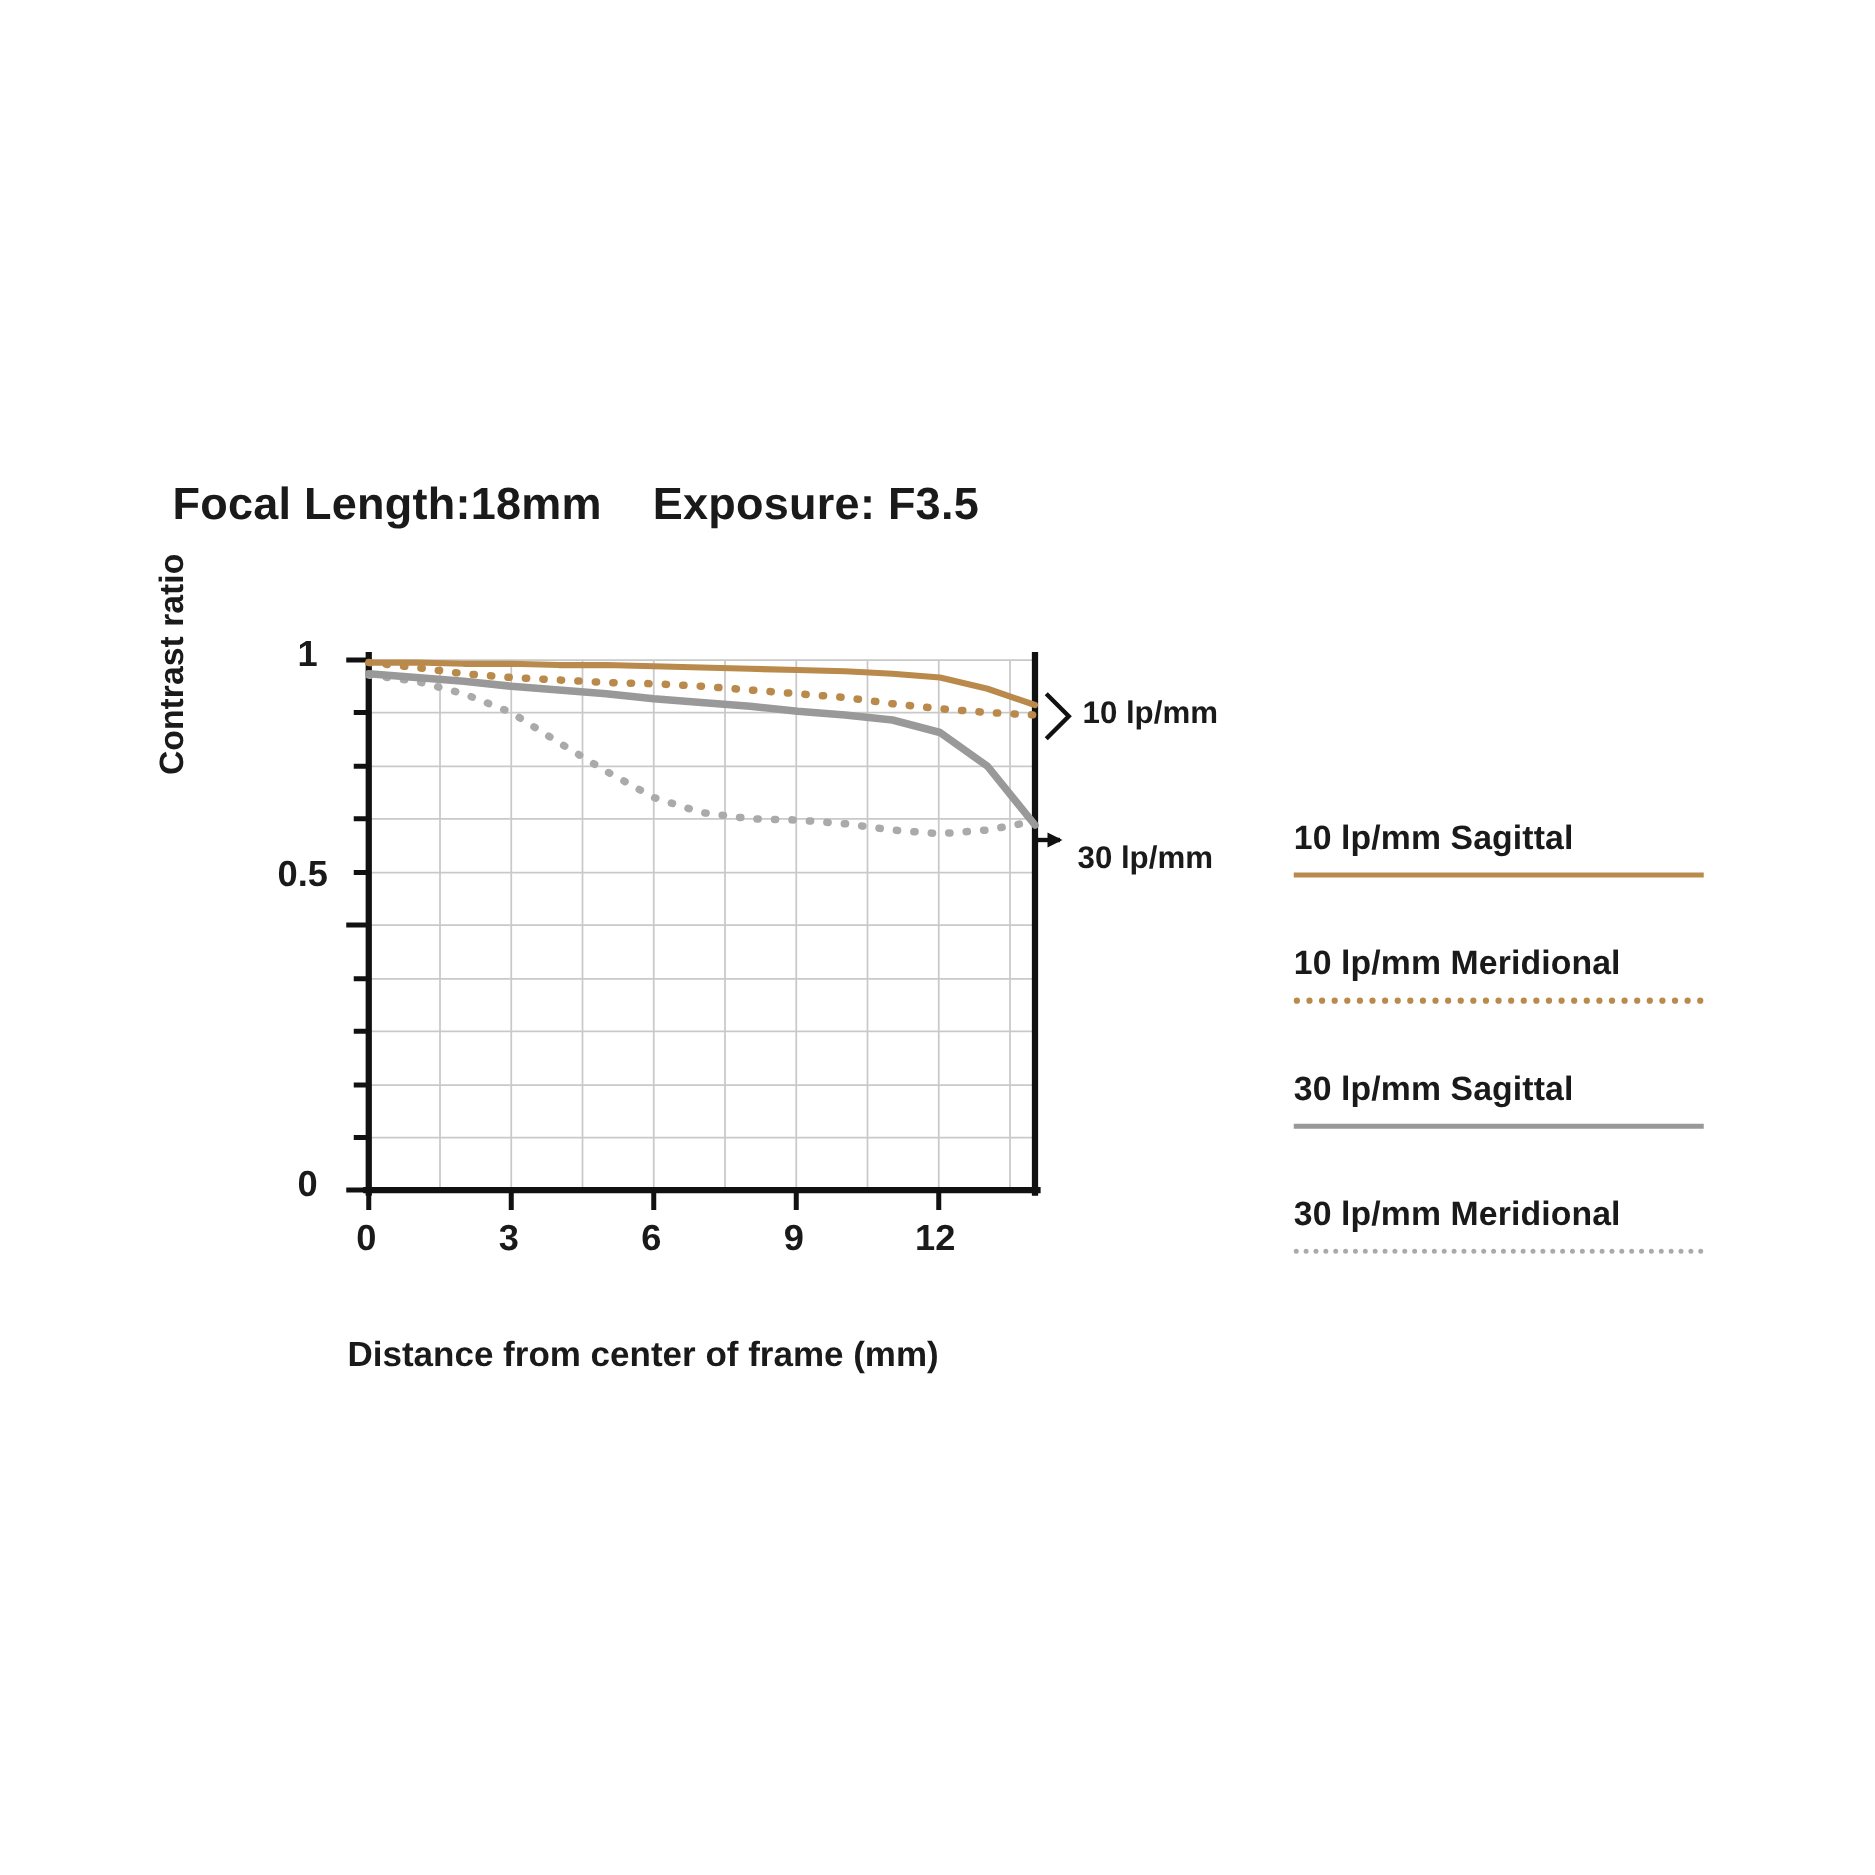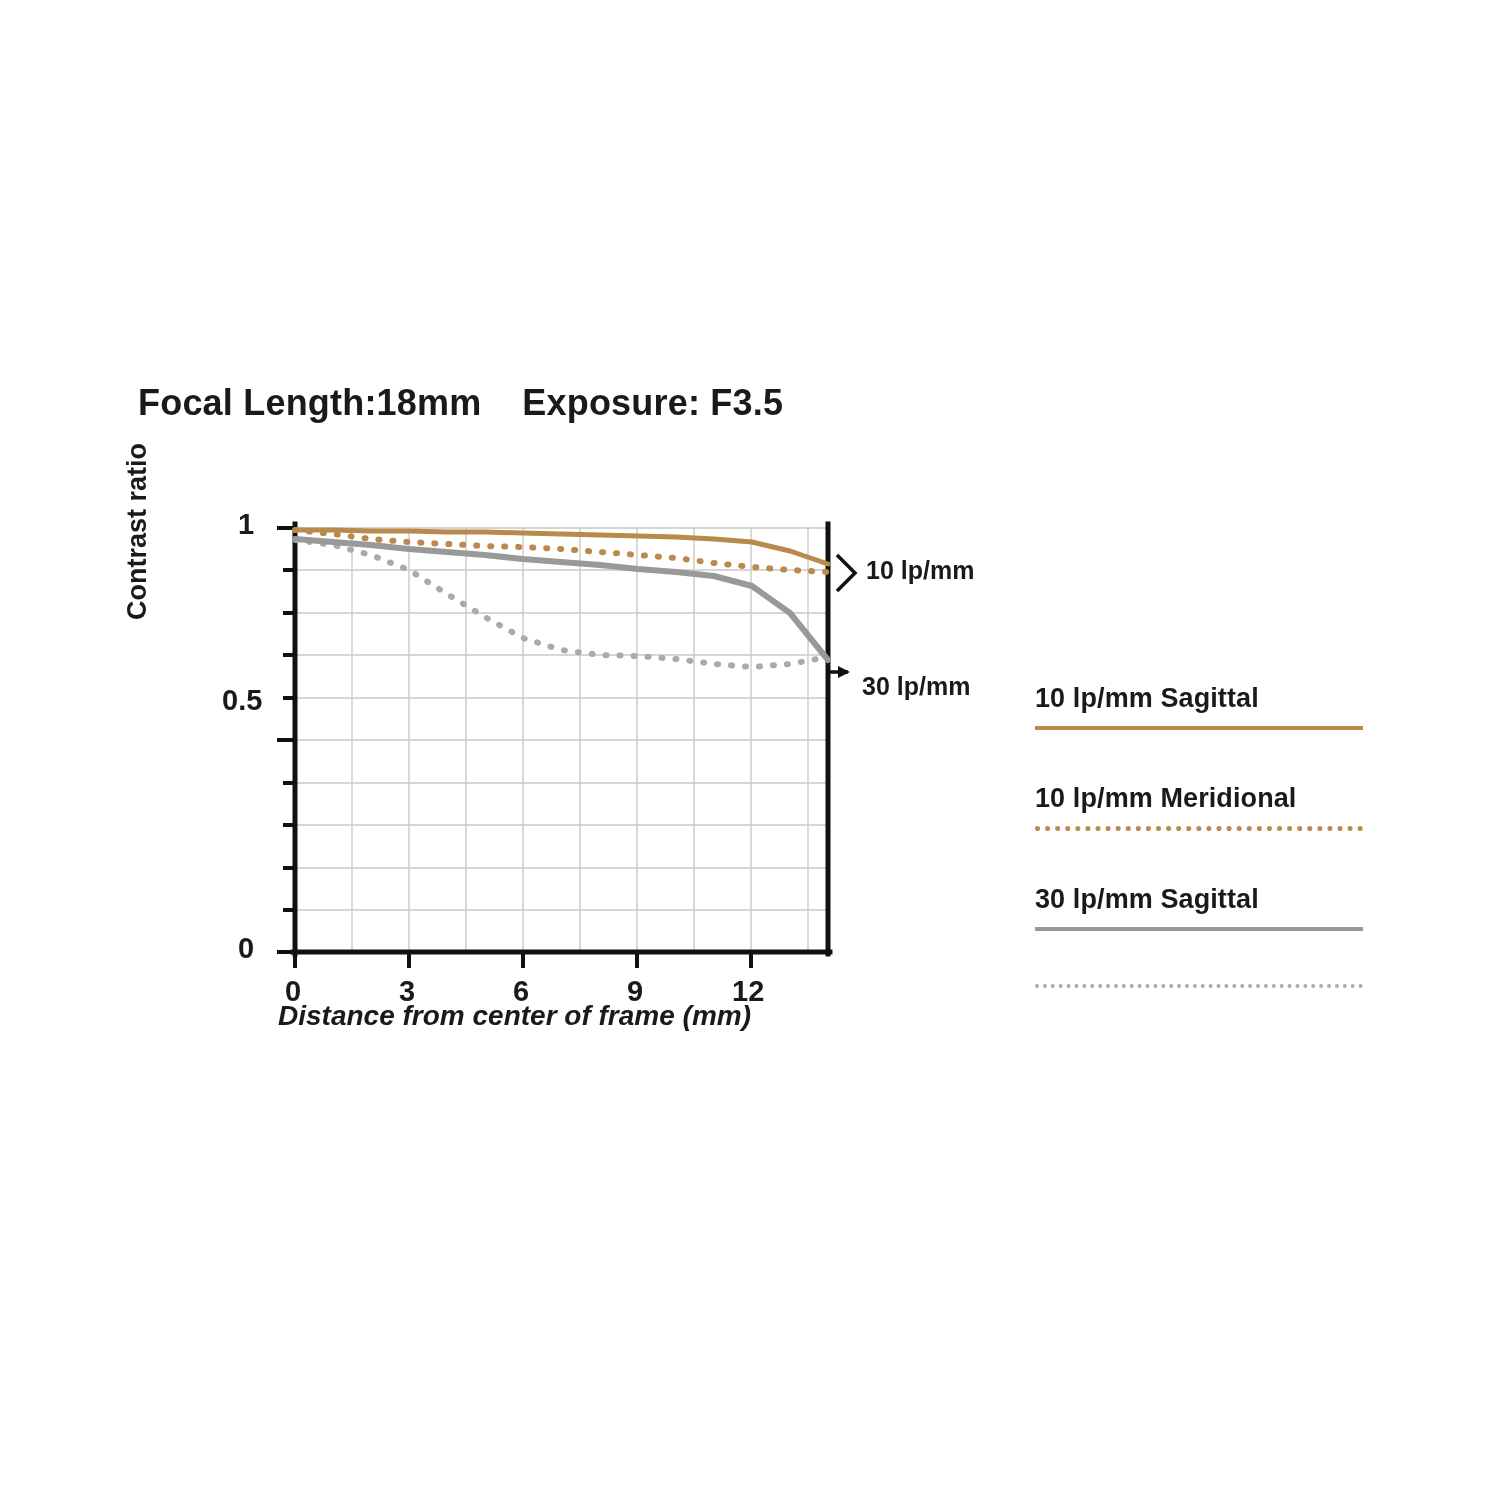--- a/index.html
+++ b/index.html
@@ -47,25 +47,24 @@
     transform-origin: 0 0;
     text-align: left;
     white-space: nowrap;
   }
   
   #y-axis-title-inner { display: inline-block; }
 
   #x-axis-title {
     position: absolute;
     left: 278px;
-    top: 1000px;
+    top: 1068px;
     font-size: 28px;
     font-weight: 600;
     white-space: nowrap;
-    font-style: italic;
   }
 
   .tick-label {
     position: absolute;
     font-size: 29px;
     font-weight: 600;
     white-space: nowrap;
   }
 
   .callout-label {
@@ -83,21 +82,20 @@
     width: 330px;
   }
   .legend-entry { margin-bottom: 49px; }
   .legend-entry:last-child { margin-bottom: 0; }
   .legend-label {
     font-size: 27px;
     font-weight: 600;
     letter-spacing: 0.1px;
     white-space: nowrap;
     margin-bottom: 12px;
-    margin-top: 28px;
   }
   .legend-swatch {
     width: 328px;
     height: 4px;
     position: relative;
   }
   .sw-solid-tan  { border-top: 4px solid #b98a4b; }
   .sw-dot-tan    { border-top: 5px dotted #b98a4b; }
   .sw-solid-gray { border-top: 4px solid #999999; }
   .sw-dot-gray   { border-top: 4px dotted #aaaaaa; }
@@ -212,16 +210,17 @@
     <div class="legend-label">10 lp/mm Meridional</div>
     <div class="legend-swatch sw-dot-tan"></div>
   </div>
 
   <div class="legend-entry">
     <div class="legend-label">30 lp/mm Sagittal</div>
     <div class="legend-swatch sw-solid-gray"></div>
   </div>
 
   <div class="legend-entry">
+    <div class="legend-label">30 lp/mm Meridional</div>
     <div class="legend-swatch sw-dot-gray"></div>
   </div>
 
 </div>
 
 </body></html>

